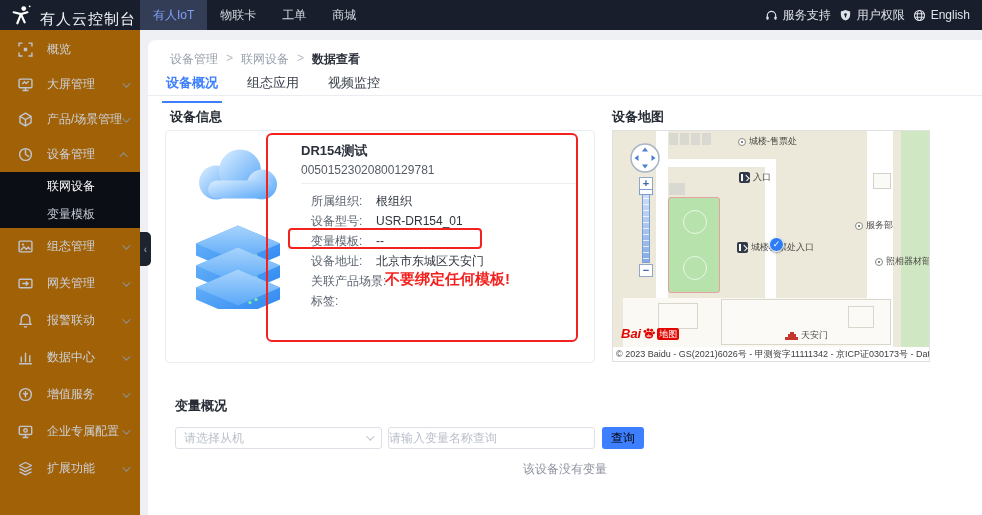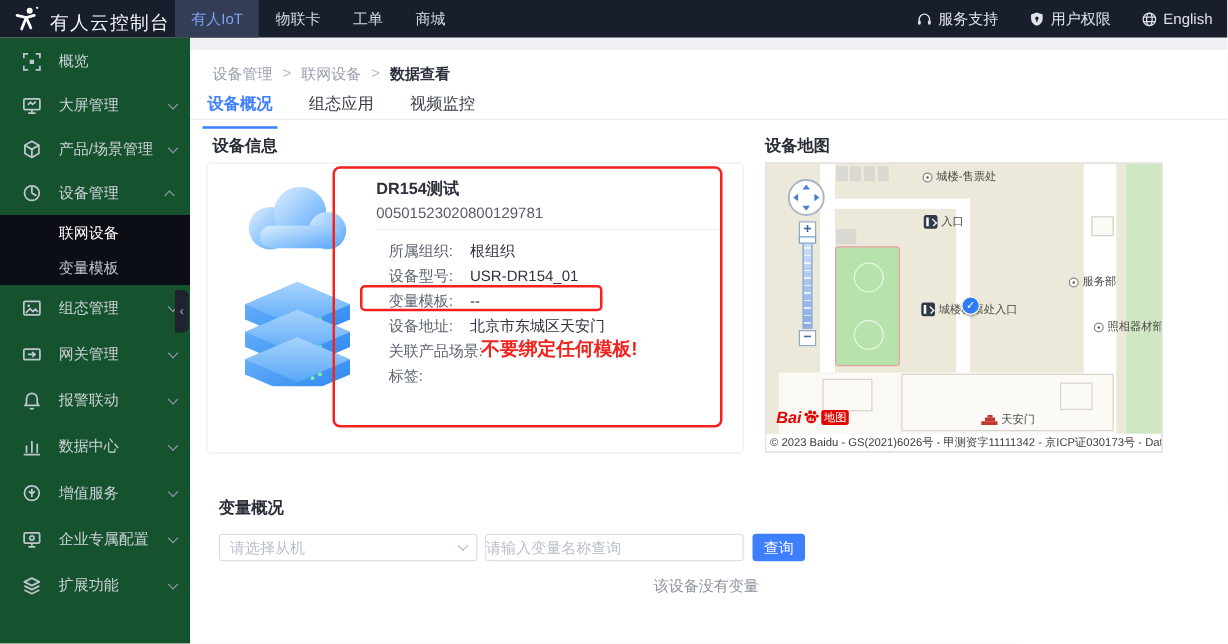--- a/index.html
+++ b/index.html
@@ -7,26 +7,26 @@
   body { font-family:"Liberation Sans","DejaVu Sans",sans-serif; font-size:12px; }
   .page { position:relative; width:982px; height:515px; background:#eef0f4; overflow:hidden; }
 
   
   .topbar { position:absolute; left:0; top:0; width:982px; height:30px; background:#181e2b; z-index:30; }
   .logo { position:absolute; left:10px; top:4px; width:22px; height:22px; }
   .app-title { position:absolute; left:40px; top:4px; height:30px; line-height:30px; color:#f2f4f8; font-size:15px; font-weight:normal; letter-spacing:1px; }
   .top-nav { position:absolute; left:140px; top:0; height:30px; display:flex; }
   .top-nav .nav-item { height:30px; line-height:30px; padding:0 13px; color:#d5d9e2; font-size:12px; cursor:pointer; }
   .top-nav .nav-item.active { background:#333d56; color:#7fa0f7; }
-  .top-right { position:absolute; right:12px; top:0; height:30px; display:flex; align-items:center; gap:24px; }
+  .top-right { position:absolute; right:12px; top:0; height:30px; display:flex; align-items:center; gap:8px; }
   .tr-item { display:flex; align-items:center; gap:5px; color:#dfe2e9; font-size:12px; cursor:pointer; }
   .tr-item svg { display:block; }
 
   
-  .sidebar { position:absolute; left:0; top:30px; width:152px; height:485px; background:#14532d; z-index:25; }
+  .sidebar { position:absolute; left:0; top:30px; width:140px; height:485px; background:#a16207; z-index:25; }
   .side-list { padding-top:2px; }
   .side-item { height:35px; display:flex; align-items:center; padding:0 12px 0 18px; color:#cdd1da; cursor:pointer; position:relative; }
   .side-item .ic { width:15px; height:15px; margin-right:14px; flex:none; }
   .side-item .lbl { flex:1; font-size:12px; white-space:nowrap; }
   .side-item.tall { height:37px; }
   .chev { width:6px; height:6px; border-right:1.4px solid #8d94a3; border-bottom:1.4px solid #8d94a3; transform:rotate(45deg) translateY(-2px); flex:none; }
   .chev.up { transform:rotate(-135deg) translateY(-2px); }
   .submenu { background:#0b0e14; }
   .sub-item { height:28px; line-height:28px; padding-left:47px; color:#c3c8d2; font-size:12px; cursor:pointer; }
   .sub-item.active { color:#ffffff; background:#0b0e14; }
@@ -104,21 +104,21 @@
   .bd-bai { color:#e10601; font-weight:bold; font-style:italic; font-size:13px; line-height:13px; }
   .bd-paw { width:14px; height:14px; }
   .bd-map { background:#e10601; color:#fff; font-size:9px; padding:1px 2px; border-radius:2px; line-height:10px; }
   .map-copy { position:absolute; left:0; bottom:0; width:100%; height:14px; background:#fff; font-size:9px; color:#3c3c3c; line-height:14px; padding-left:3px; white-space:nowrap; overflow:hidden; z-index:6; }
 
   
   .var-select { position:absolute; left:175px; top:427px; width:207px; height:22px; border:1px solid #dcdfe6; border-radius:3px; background:#fff; color:#b9bfc9; font-size:12px; line-height:20px; padding:0 20px 0 8px; z-index:2; cursor:pointer; }
   .var-select .chev { position:absolute; right:9px; top:7px; border-color:#b9bfc9; }
   .var-input { position:absolute; left:388px; top:427px; width:207px; height:22px; border:1px solid #dcdfe6; border-radius:3px; background:#fff; color:#2e333d; font-size:12px; padding:0 0; z-index:2; outline:none; }
   .var-input::placeholder { color:#b9bfc9; }
-  .query-btn { position:absolute; left:602px; top:427px; width:42px; height:22px; background:#3d7fff; border:none; border-radius:3px; color:#ffffff; font-size:12px; z-index:2; cursor:pointer; }
+  .query-btn { position:absolute; left:602px; top:427px; width:42px; height:22px; background:#3d7fff; border:none; border-radius:3px; color:#000000; font-size:12px; z-index:2; cursor:pointer; }
   .empty-text { position:absolute; left:148px; right:0; top:461px; text-align:center; font-size:12px; color:#8c929c; z-index:2; }
 </style>
 </head>
 <body>
 
 <div class="page">
 
   <div class="topbar">
     <svg class="logo" viewBox="0 0 24 24">
       <g stroke="#ffffff" stroke-width="2.4" stroke-linecap="round" fill="none">

